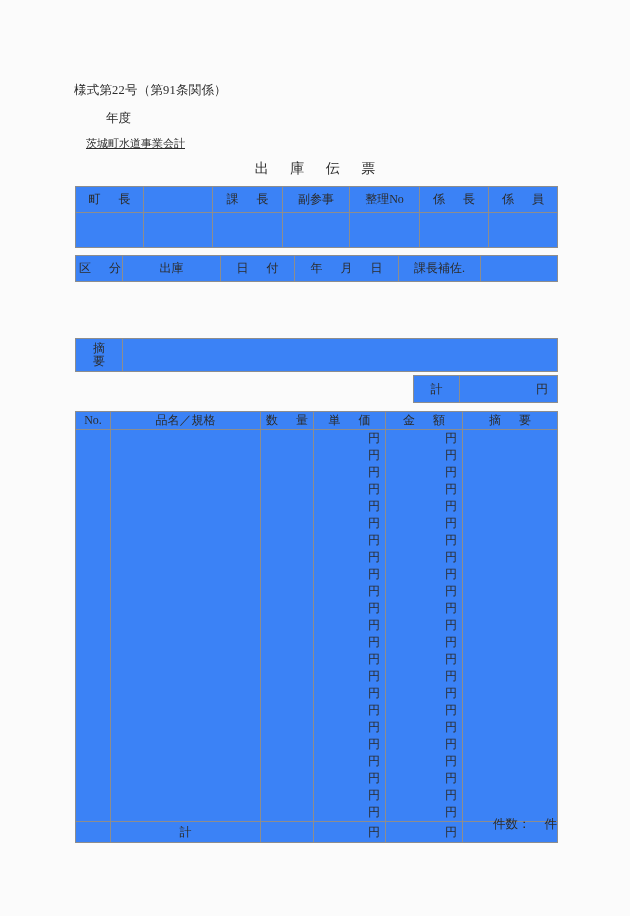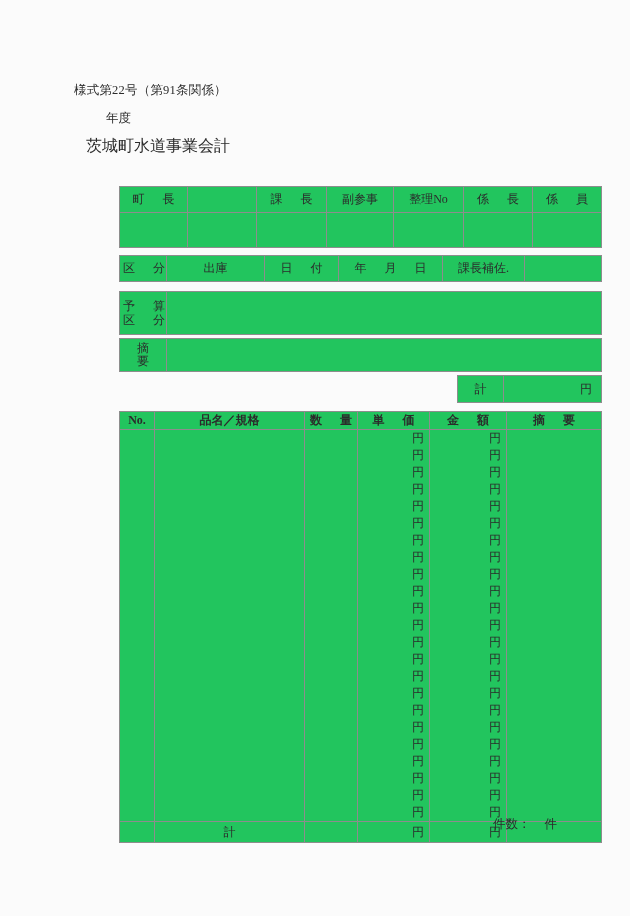--- a/index.html
+++ b/index.html
@@ -37,42 +37,42 @@
     position: absolute;
     left: 106px;
     top: 110px;
     font-size: 12.5px;
     white-space: nowrap;
   }
   .hdr-account {
     position: absolute;
     left: 86px;
     top: 136px;
-    font-size: 16px;
-    white-space: nowrap;
+    font-size: 11px;
+    white-space: nowrap;
+    text-decoration: underline;
   }
   .doc-title {
     position: absolute;
     left: 0;
     right: 0;
     top: 160px;
     text-align: center;
     font-size: 14px;
     letter-spacing: 9px;
     text-indent: 9px;
     white-space: nowrap;
   }
 
   
   .tbl {
     position: absolute;
     border-collapse: collapse;
     table-layout: fixed;
-    background: #22c55e;
-    margin-left: 44px;
+    background: #3b82f6;
   }
   .tbl td {
     border: 1px solid #8d8d8d;
     font-size: 12px;
     text-align: center;
     vertical-align: middle;
     padding: 0;
     white-space: nowrap;
     overflow: hidden;
   }
@@ -105,21 +105,21 @@
   #grandtotal-table { left: 413px; top: 375px; width: 144px; }
   #grandtotal-table td { height: 26px; }
   #grandtotal-table td.amount {
     text-align: right;
     padding-right: 9px;
   }
 
   
   #items-table { left: 75px; top: 411px; width: 482px; }
   #items-table td { height: 17px; }
-  #items-table thead td { height: 17px; font-weight: bold; }
+  #items-table thead td { height: 17px; }
   #items-table tbody td {
     height: 15.45px;
     border-top: none;
     border-bottom: none;
   }
   #items-table tbody tr:first-child td { border-top: 1px solid #8d8d8d; }
   #items-table td.yen {
     text-align: right;
     padding-right: 5px;
   }
@@ -139,20 +139,21 @@
   .footer-count .gap { display: inline-block; width: 14px; }
 </style>
 </head>
 <body>
 
 <div class="page">
 
   <div class="hdr-form-no">様式第22号（第91条関係）</div>
   <div class="hdr-year">年度</div>
   <div class="hdr-account">茨城町水道事業会計</div>
+  <div class="doc-title">出 庫 伝 票</div>
 
   <table class="tbl" id="signature-table">
     <colgroup>
       <col style="width:68px">
         <col style="width:69px">
         <col style="width:70px">
       <col style="width:67px">
         <col style="width:70px">
         <col style="width:69px">
         <col style="width:69px">
@@ -193,35 +194,20 @@
         <td class="sp1">区　分</td>
         <td>出庫</td>
         <td class="sp1">日　付</td>
         <td class="sp1">年　月　日</td>
         <td>課長補佐.</td>
         <td></td>
       </tr>
     </tbody>
   </table>
 
-  <table class="tbl" id="budget-table">
-    <colgroup>
-        <col style="width:47px">
-        <col style="width:435px">
-      </colgroup>
-    <tbody>
-      <tr>
-        <td class="stack">
-          <span class="sp1">予　算</span>
-          <span class="sp1">区　分</span>
-        </td>
-        <td></td>
-      </tr>
-    </tbody>
-  </table>
 
   <table class="tbl" id="summary-table">
     <colgroup>
         <col style="width:47px">
         <col style="width:435px">
       </colgroup>
     <tbody>
       <tr>
         <td class="stack">
           <span>摘</span>

